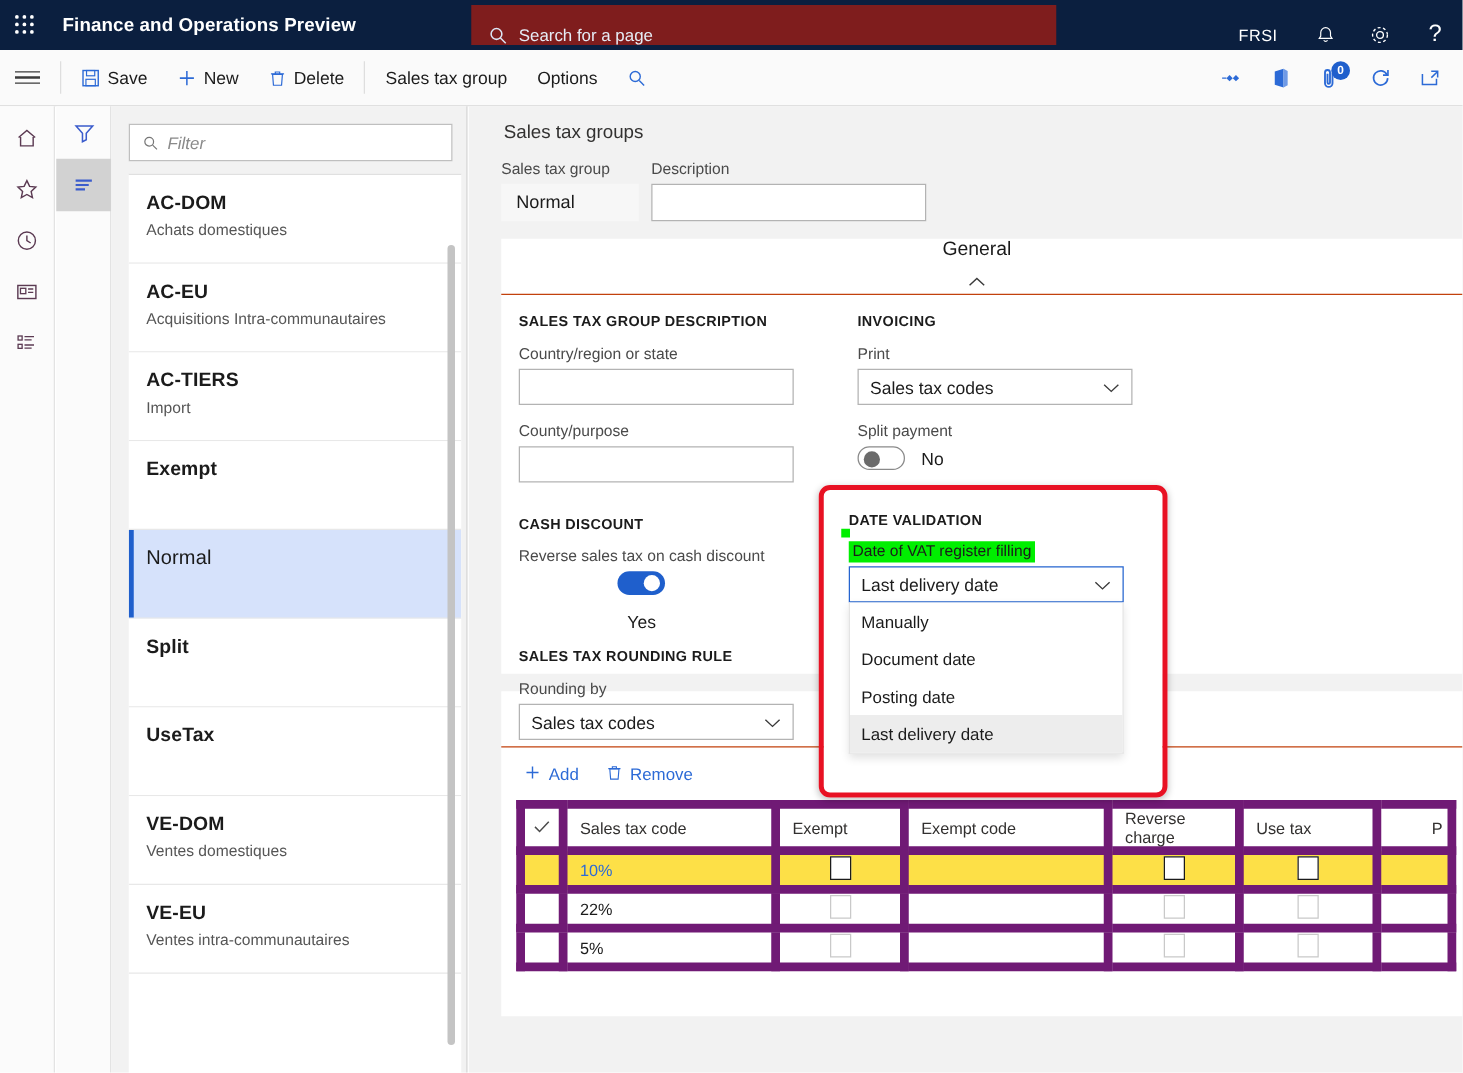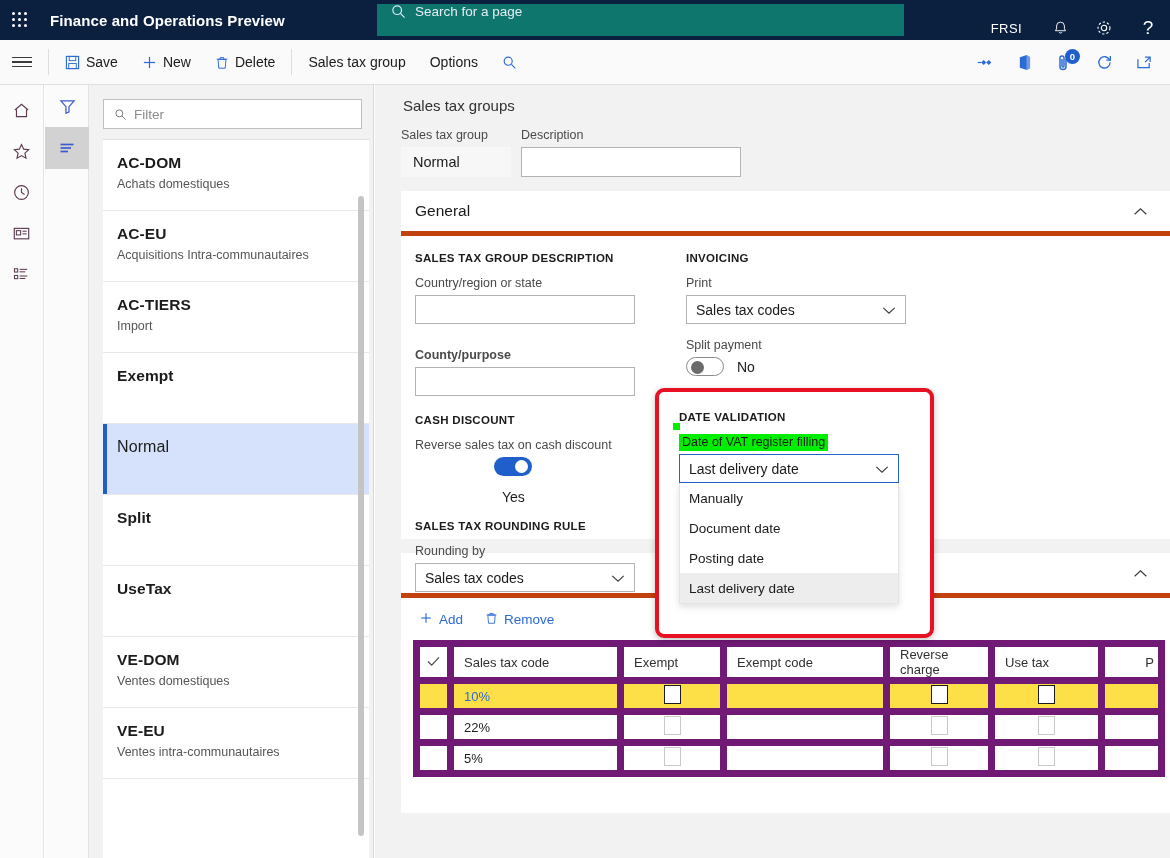--- a/index.html
+++ b/index.html
@@ -13,22 +13,22 @@
   
   .topnav {
     position: absolute; top: 0; left: 0; width: 1170px; height: 40px;
     background: #0b1f3f; display: flex; align-items: center;
   }
   .waffle { width: 40px; height: 40px; display: flex; align-items: center; justify-content: center; }
   .waffle-grid { display: grid; grid-template-columns: repeat(3, 4px); grid-template-rows: repeat(3, 4px); gap: 2px; }
   .waffle-grid i { width: 3px; height: 3px; background: #ffffff; border-radius: 50%; display: block; }
   .app-title { color: #ffffff; font-size: 15px; font-weight: bold; margin-left: 10px; letter-spacing: .1px; }
   .search-box {
-    position: absolute; left: 377px; top: 4px; width: 527px; height: 32px;
-    background: #0f766e; display: flex; align-items: flex-start; padding-left: 14px; gap: 9px;
+    position: absolute; left: 377px; top: 4px; width: 468px; height: 32px;
+    background: #7f1d1d; display: flex; align-items: flex-end; padding-left: 14px; gap: 9px;
   }
   .search-box .ph { color: #e6ecf5; font-size: 13.5px; }
   .nav-right { position: absolute; right: 0; top: 0; height: 56px; display: flex; align-items: center; }
   .nav-right .cell { height: 40px; display: flex; align-items: center; justify-content: center; color: #fff; }
   .frsi { font-size: 13px; padding: 0 16px; letter-spacing: .4px; }
   .nav-ic { width: 44px; }
 
   
   .cmdbar {
     position: absolute; top: 40px; left: 0; width: 1170px; height: 45px;
@@ -65,21 +65,21 @@
     background: #fbfbfb; border-right: 1px solid #e3e3e3;
   }
   .frail-btn { width: 44px; height: 42px; display: flex; align-items: center; justify-content: center; }
   .frail-btn.active { background: #d2d2d2; }
 
   
   .listpane {
     position: absolute; top: 85px; left: 89px; width: 285px; height: 773px;
     background: #f2f2f2; border-right: 1px solid #d8d8d8;
   }
-  .filter-wrap { padding: 14px 22px 10px 14px; }
+  .filter-wrap { padding: 14px 22px 10px 14px; font-style: italic; }
   .filter-input {
     width: 259px; height: 30px; border: 1px solid #bfbfbf; background: #fff;
     display: flex; align-items: center; gap: 7px; padding-left: 10px;
   }
   .filter-input .ph { color: #8a8a8a; font-size: 13.5px; }
   .list-scroll {
     position: absolute; top: 54px; left: 14px; width: 266px; height: 804px;
     background: #ffffff; border-top: 1px solid #e0e0e0; overflow: hidden;
   }
   .list-item {
@@ -112,21 +112,21 @@
     padding-left: 12px; font-size: 14.5px; color: #1b1b1b;
   }
   .txt-input {
     width: 220px; height: 30px; background: #fff; border: 1px solid #b3b3b3;
   }
 
   
   .card { background: #ffffff; margin: 0 0 0 26px; width: 769px; }
   .card-head {
     height: 45px; display: flex; align-items: center; justify-content: space-between;
-    padding: 0 22px 0 14px; border-bottom: 5px solid #c2410c;
+    padding: 0 22px 0 14px; border-bottom: 1px solid #c2410c; flex-direction: column;
   }
   .card-head h3 { font-size: 15.5px; font-weight: normal; color: #1b1b1b; }
   .card-body { padding: 16px 14px 18px 14px; position: relative; }
   .grp-title {
     font-size: 11.5px; font-weight: bold; color: #1b1b1b; letter-spacing: .3px; margin-bottom: 12px;
   }
   .col { position: absolute; }
   .in-label { font-size: 12.5px; color: #4a4a4a; margin-bottom: 5px; }
   .in-box { width: 220px; height: 29px; border: 1px solid #b3b3b3; background: #fff; }
   .combo {
@@ -458,21 +458,21 @@
             <polyline points="1.5,8 8,2 14.5,8" fill="none" stroke="#3b3b3b" stroke-width="1.3"></polyline>
           </svg>
       </span>
     </div>
     <div class="card-body" style="height:302px;">
 
       <div class="col" style="left:14px; top:16px;">
         <div class="grp-title">SALES TAX GROUP DESCRIPTION</div>
         <div class="in-label">Country/region or state</div>
         <div class="in-box"></div>
-        <div class="in-label" style="margin-top:24px;font-weight:bold;">County/purpose</div>
+        <div class="in-label" style="margin-top:14px;">County/purpose</div>
         <div class="in-box"></div>
       </div>
 
       <div class="col" style="left:14px; top:178px;">
         <div class="grp-title">CASH DISCOUNT</div>
         <div class="in-label">Reverse sales tax on cash discount</div>
         <div class="toggle-row" style="margin-top:4px;flex-direction:column;">
           <div class="tgl on">
               <div class="knob"></div>
             </div>

